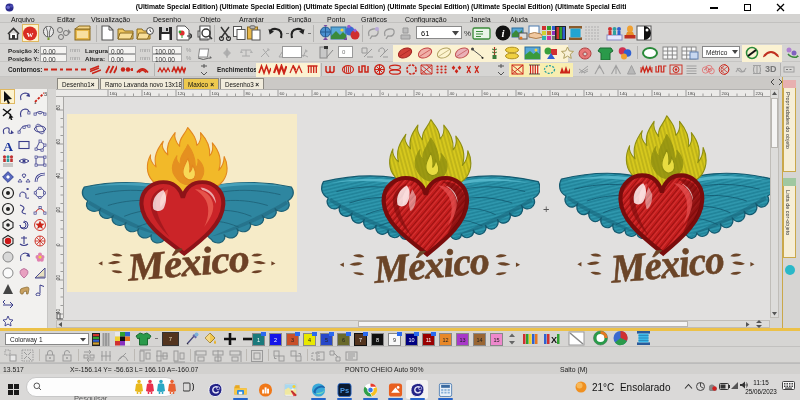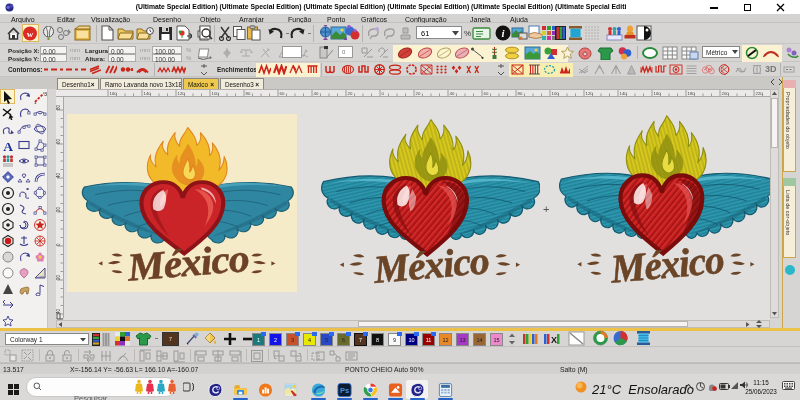--- a/index.html
+++ b/index.html
@@ -1443,21 +1443,21 @@
         <rect x="3" y="10" width="2.5" height="2"></rect>
         <rect x="6.7" y="10" width="2.5" height="2"></rect>
         <rect x="10.4" y="10" width="2.5" height="2"></rect>
       </g>
     </svg>
 <div class="abs" style="left:438px;top:397.5px;width:15px;height:2.2px;background:#2563c9;border-radius:1px;"></div>
 <svg class="abs" style="left:575px;top:381px" width="12" height="12" viewBox="0 0 12 12">
       <circle cx="6" cy="6" r="5.5" fill="#f09020"></circle>
       <circle cx="4.5" cy="4.5" r="3" fill="#f8b858"></circle>
     </svg>
-<div class="abs" style="left:592px;top:382px;font-size:13px;color:#111;font-style:italic;">21°C&nbsp;&nbsp;Ensolarado</div>
+<div class="abs" style="left:592px;top:382px;font-size:10px;color:#111;">21°C&nbsp;&nbsp;Ensolarado</div>
 <svg class="abs" style="left:684px;top:383px" width="9" height="7" viewBox="0 0 9 7">
       <path d="M1 5.5 L4.5 1.5 L8 5.5" fill="none" stroke="#333" stroke-width="1.1"></path>
     </svg>
 <svg class="abs" style="left:696px;top:382px" width="9" height="9" viewBox="0 0 9 9">
       <circle cx="4.5" cy="4.5" r="4" fill="none" stroke="#444" stroke-width="1"></circle>
       <path d="M4.5 1 v3.5 l2.5 1.5" stroke="#444" fill="none"></path>
     </svg>
 <svg class="abs" style="left:707px;top:382px" width="10" height="9" viewBox="0 0 10 9">
       <path d="M2 6 a3 3 0 0 1 6 -1 a2 2 0 0 1 0 4 H3 a2.5 2.5 0 0 1 -1 -3 Z" fill="#888"></path>
       <circle cx="7.5" cy="6.5" r="2.2" fill="#d02020"></circle>

